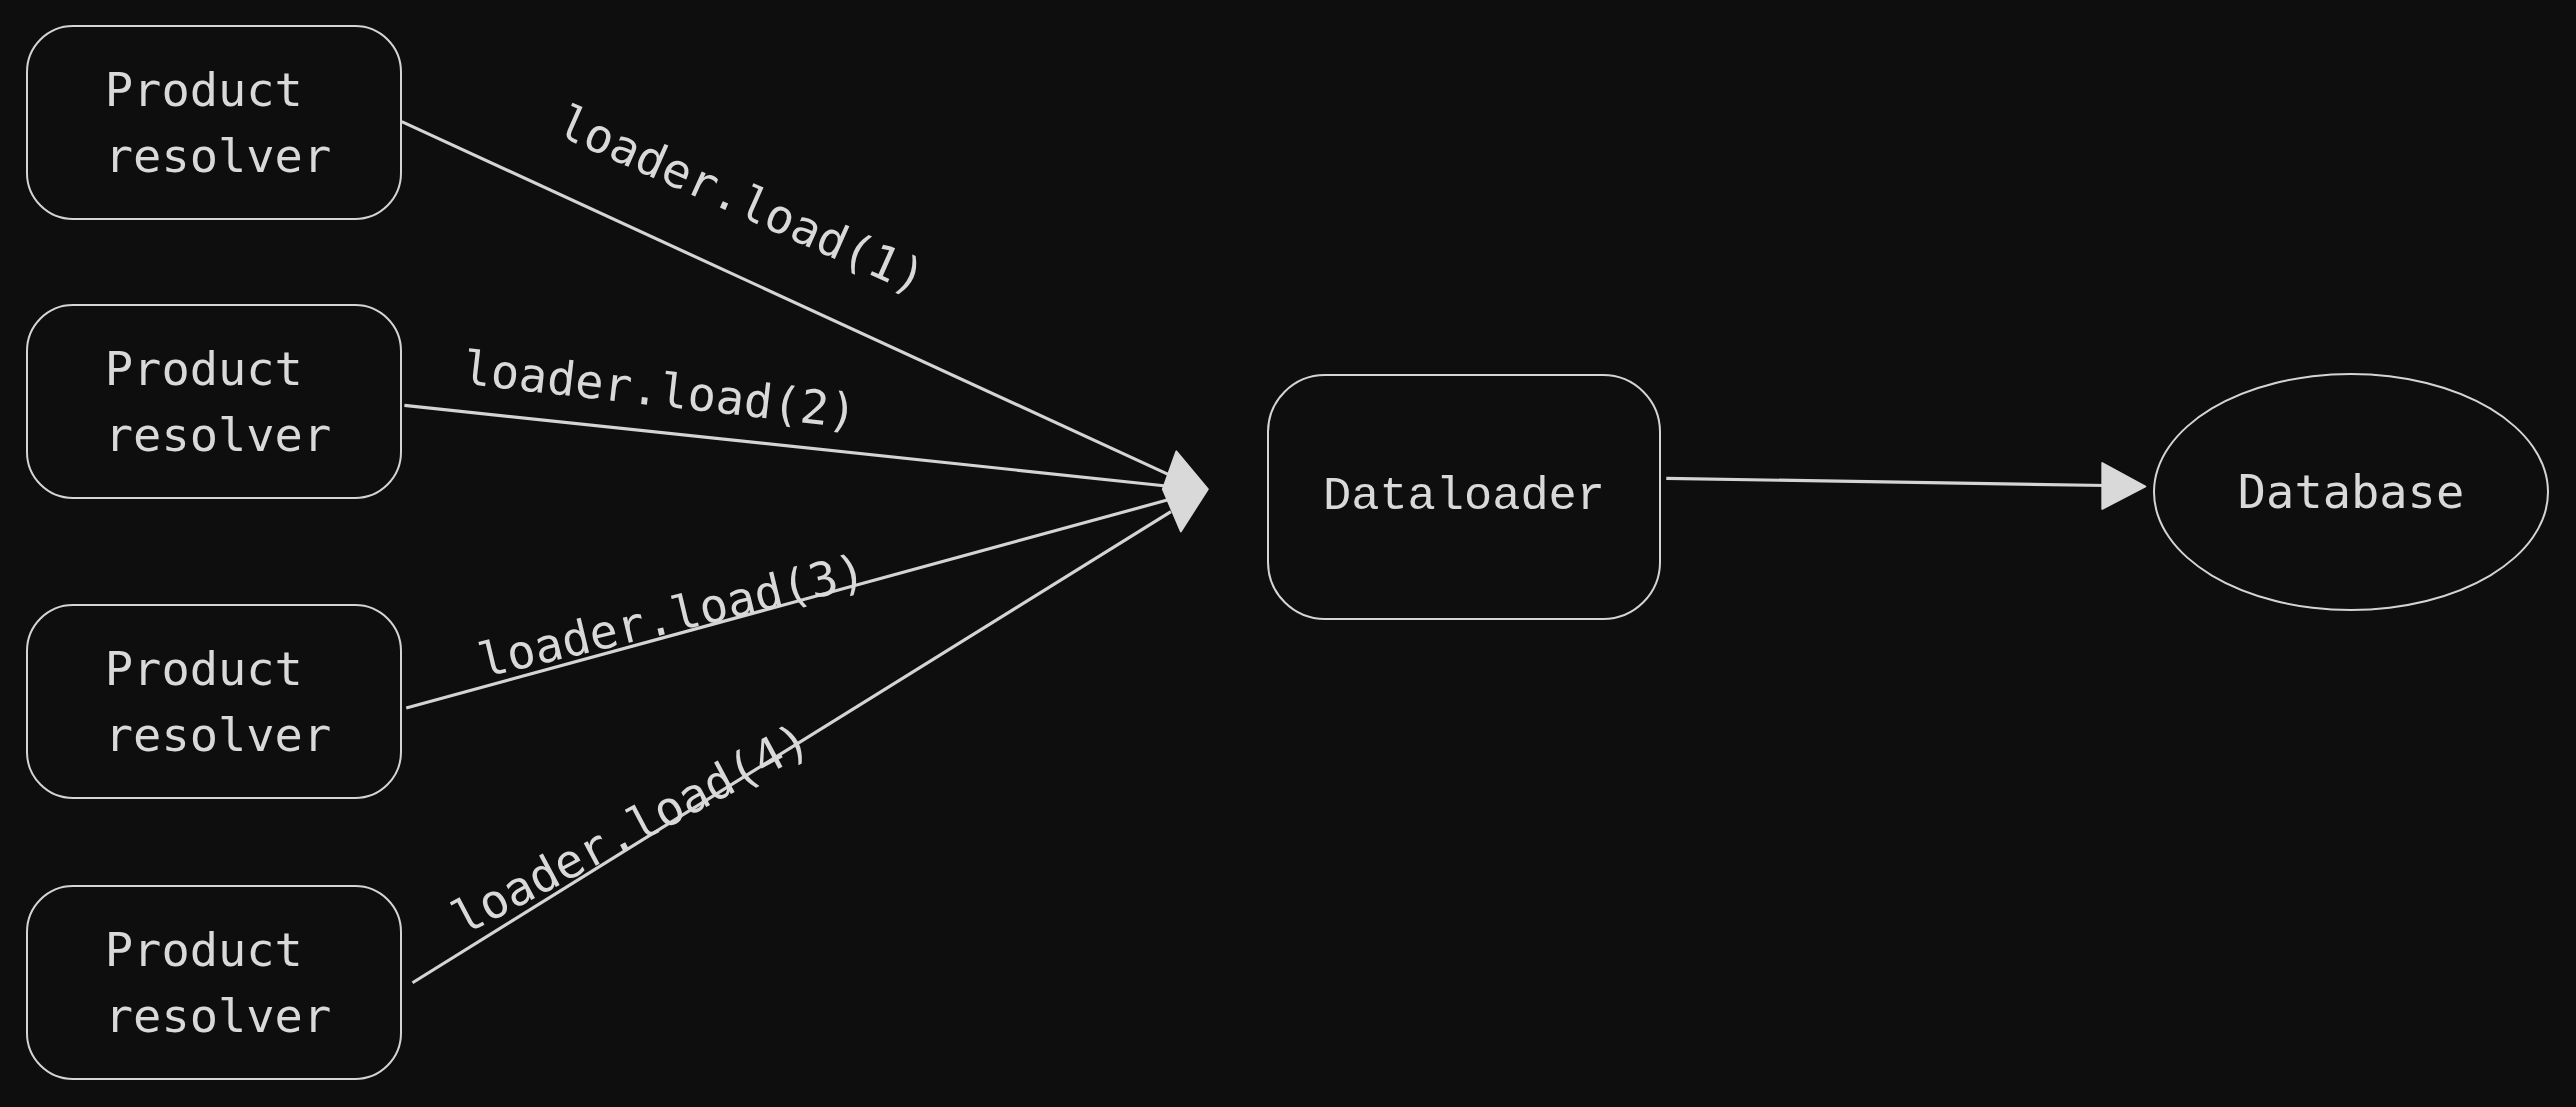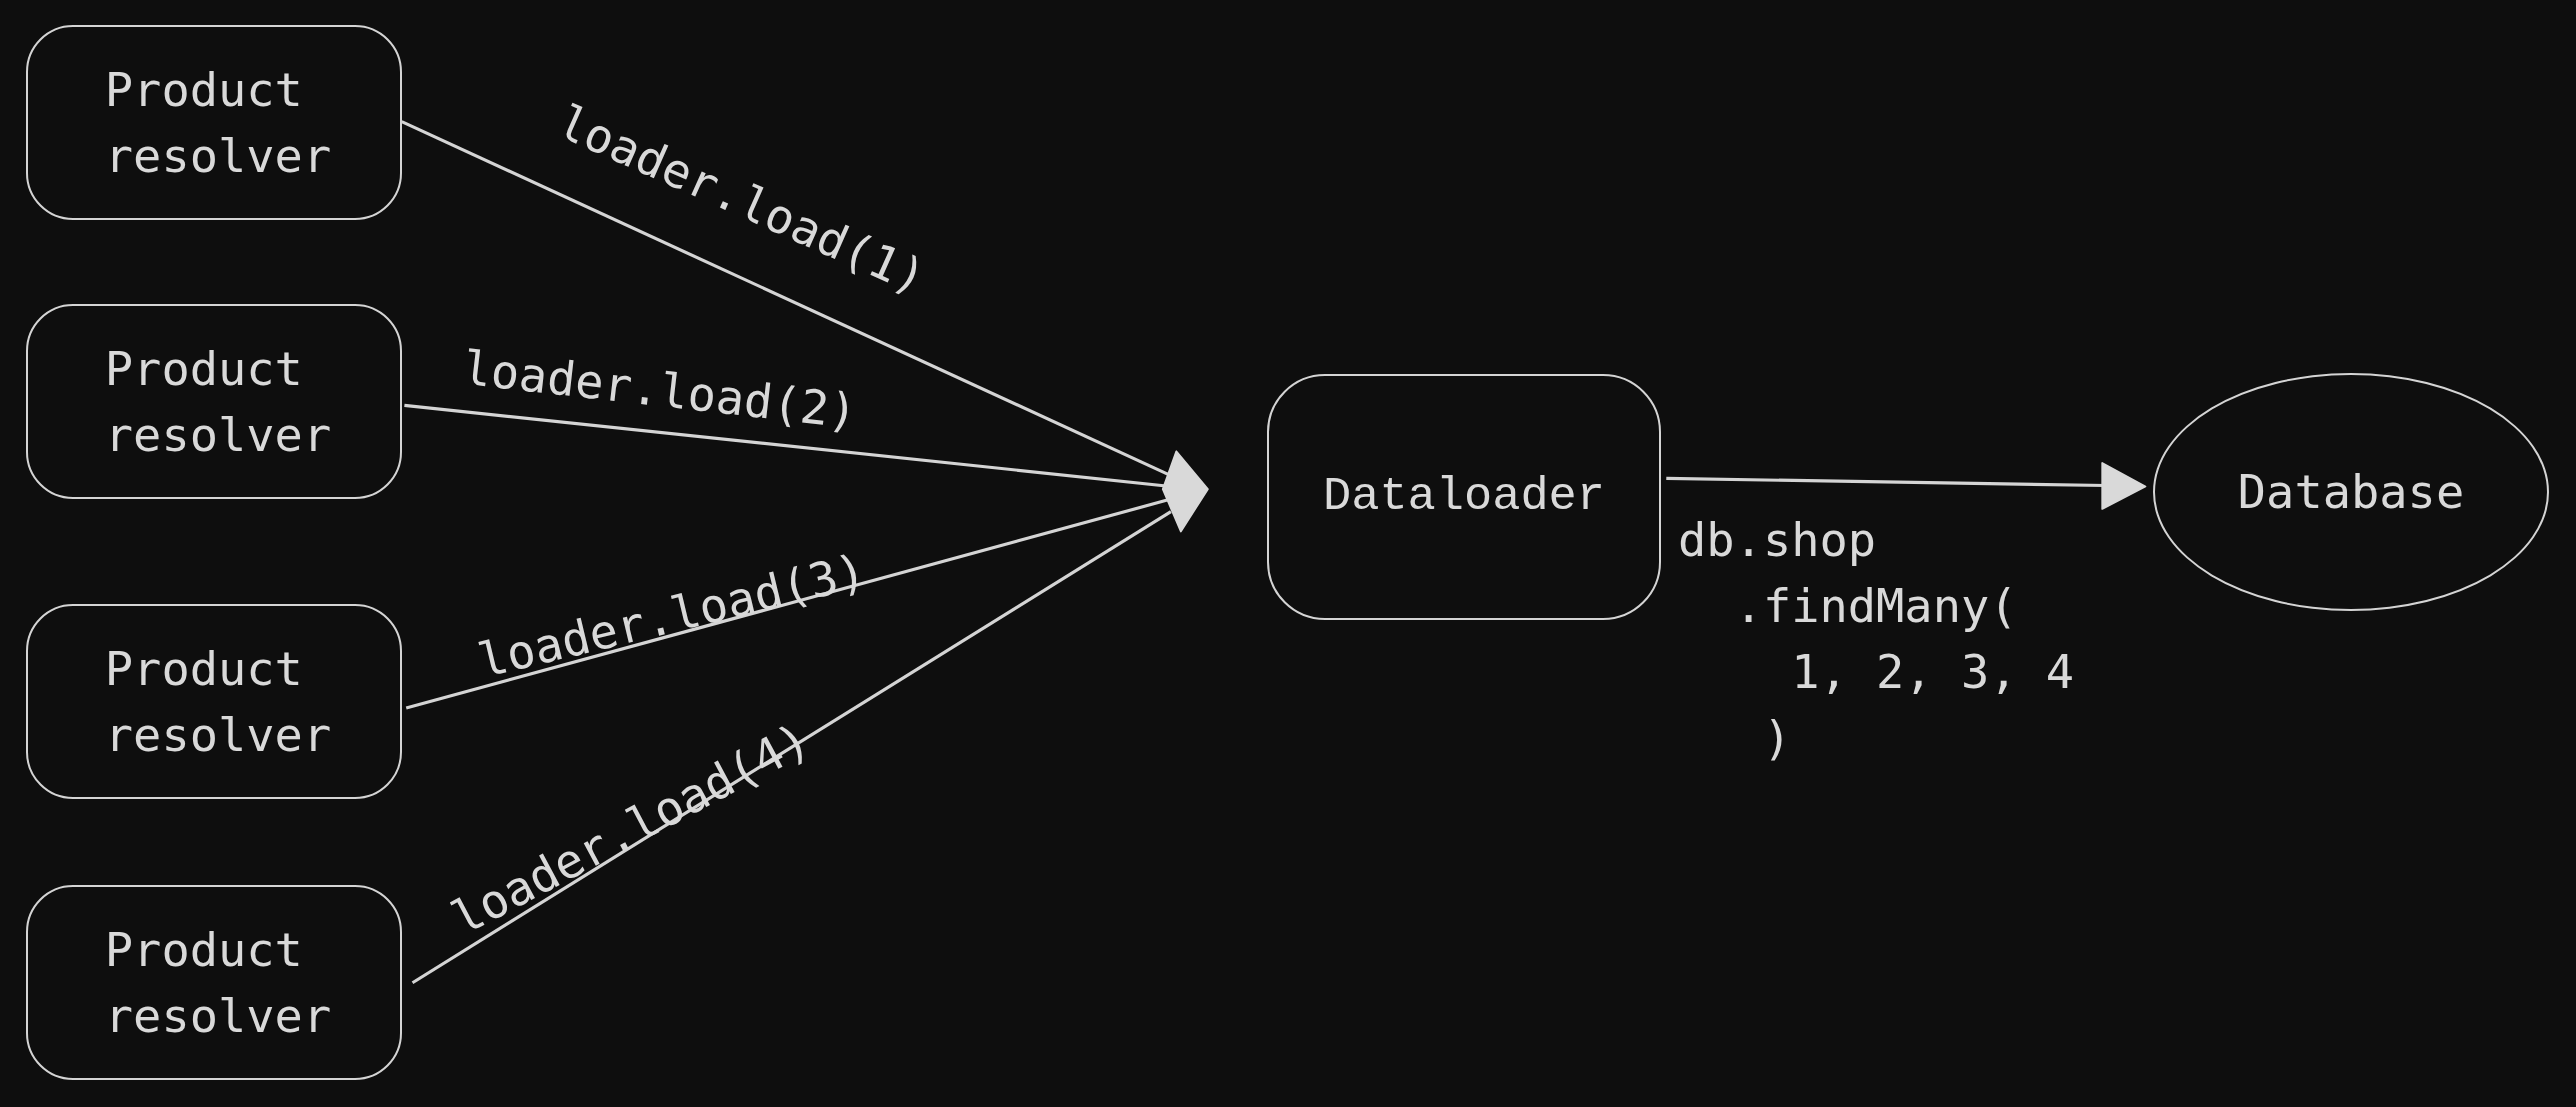--- a/index.html
+++ b/index.html
@@ -115,19 +115,15 @@
 
   <div class="node ellipse-node database">
     <div class="label">Database</div>
   </div>
 
   <div class="edge-label el1">loader.load(1)</div>
   <div class="edge-label el2">loader.load(2)</div>
   <div class="edge-label el3">loader.load(3)</div>
   <div class="edge-label el4">loader.load(4)</div>
 
-  <div class="query-label">db.shop
-  .findMany(
-    1, 2, 3, 4
-   )</div>
 
 </div>
 
 
 </body></html>

